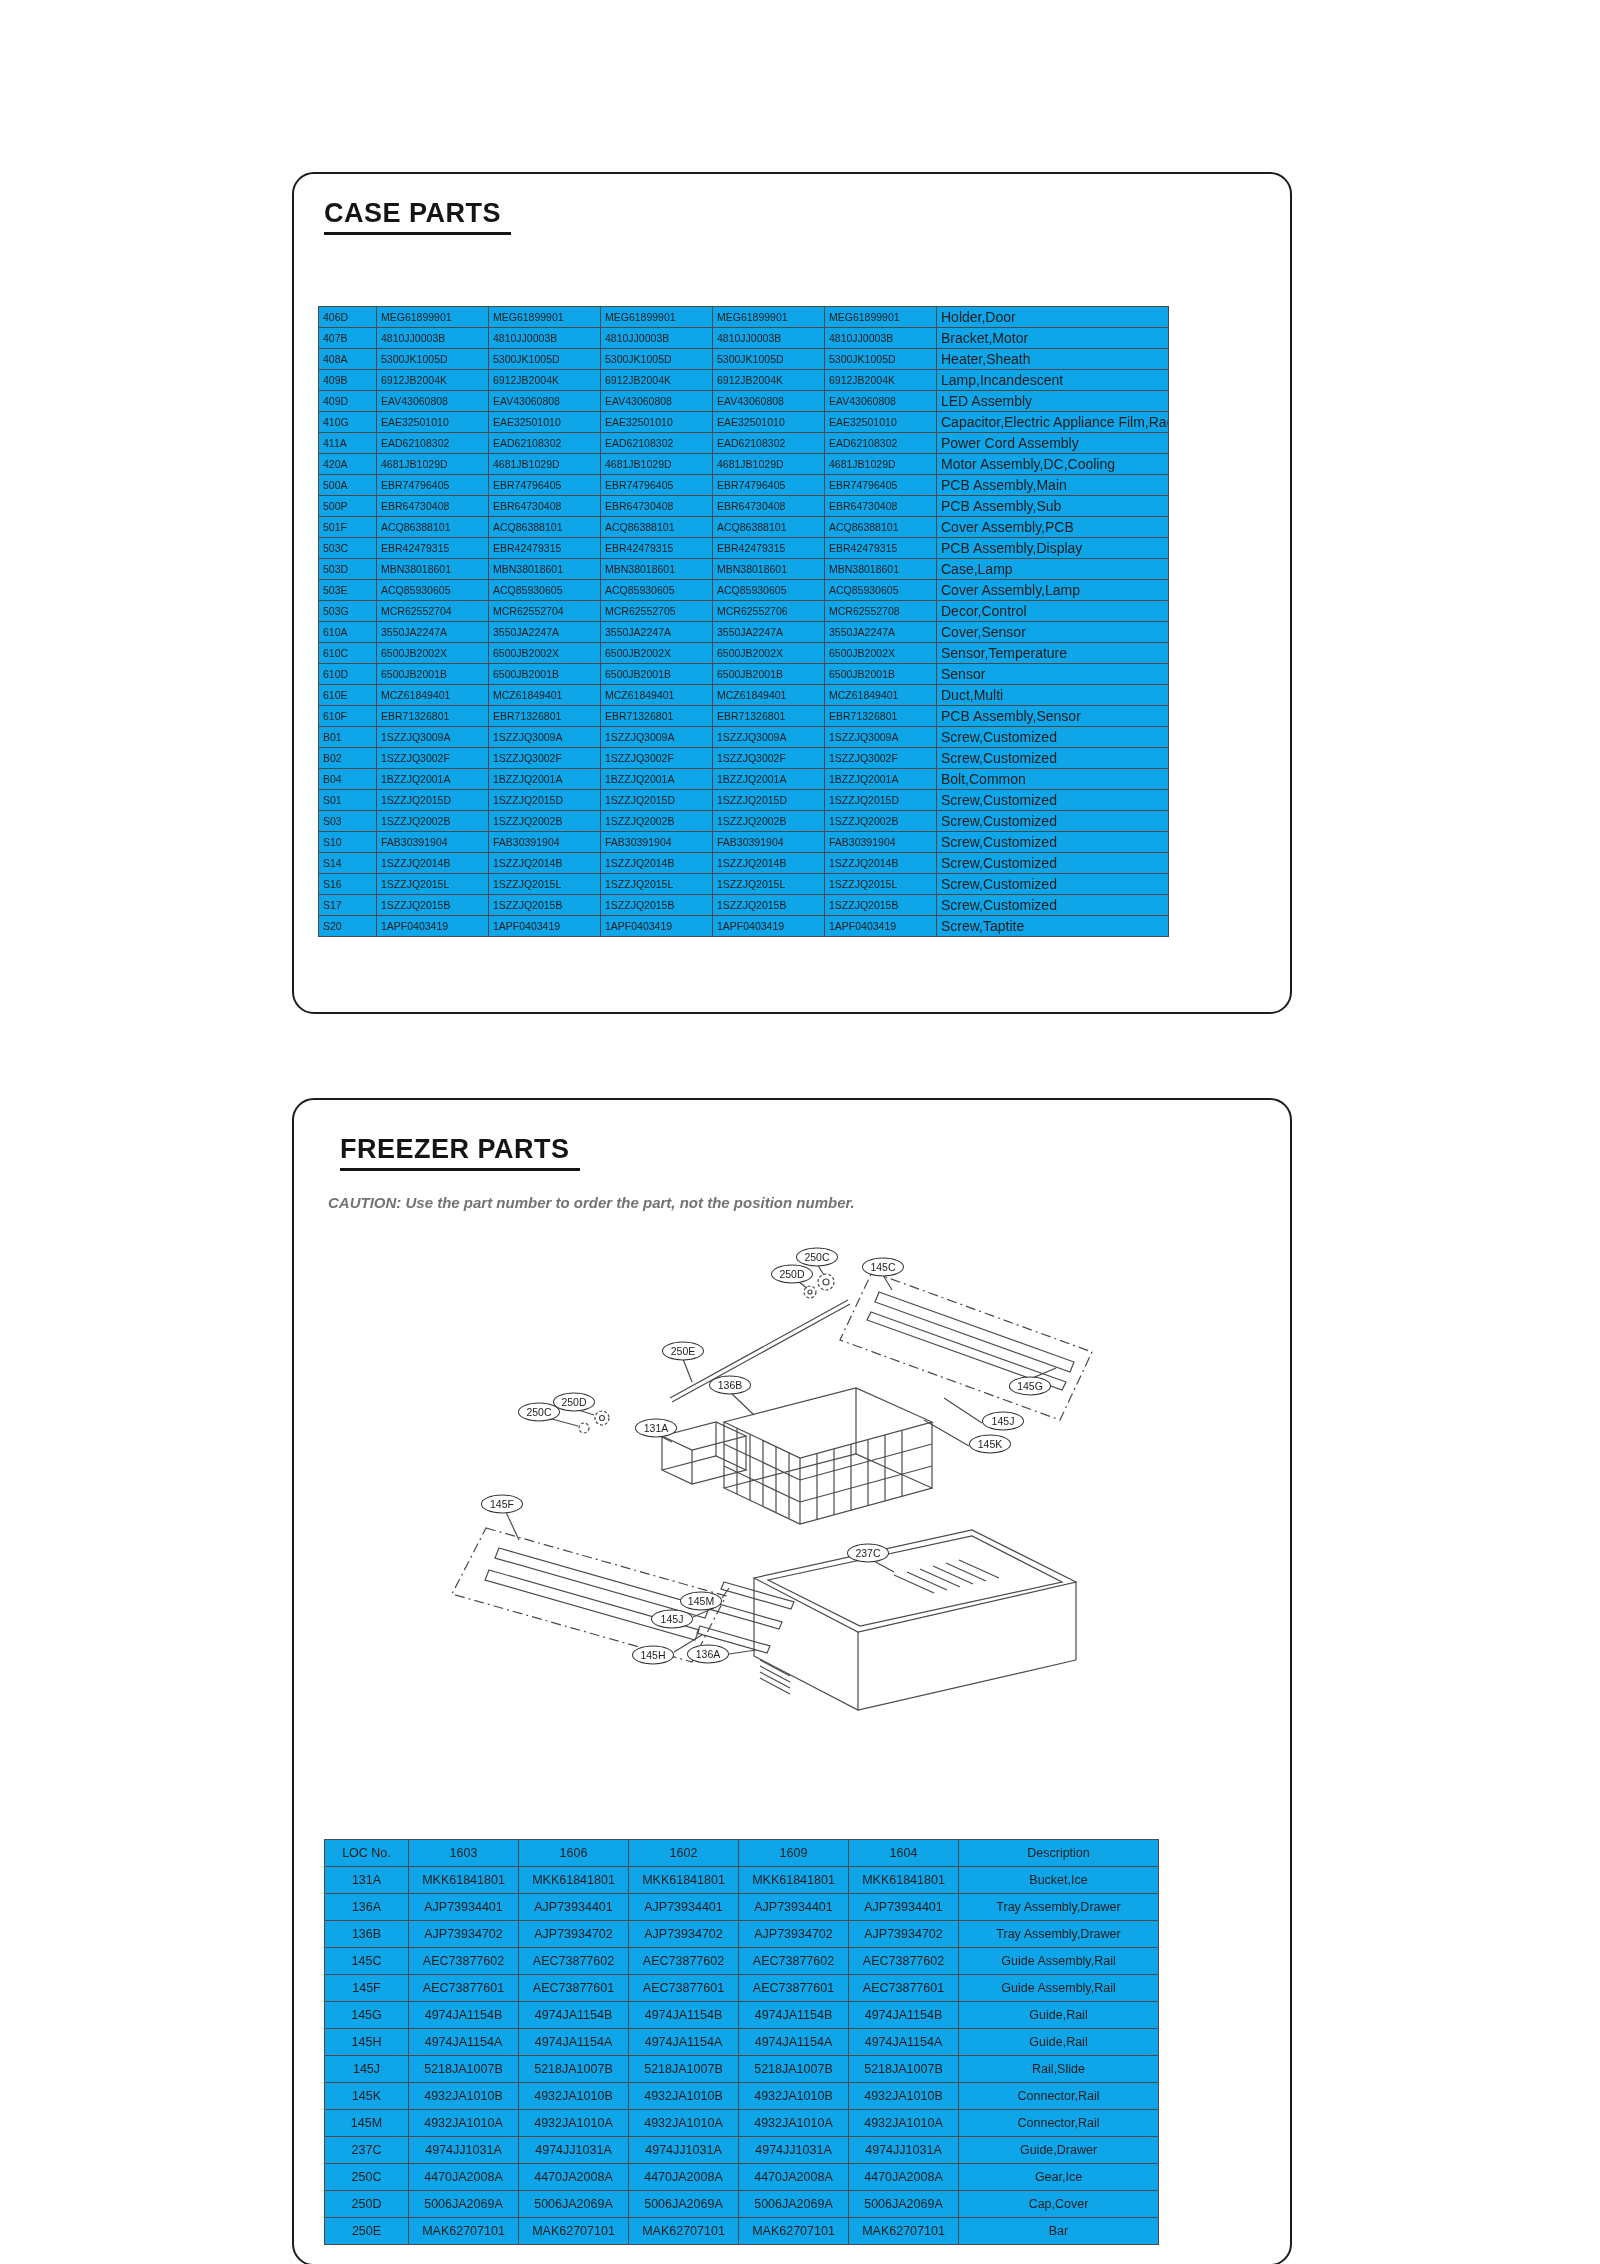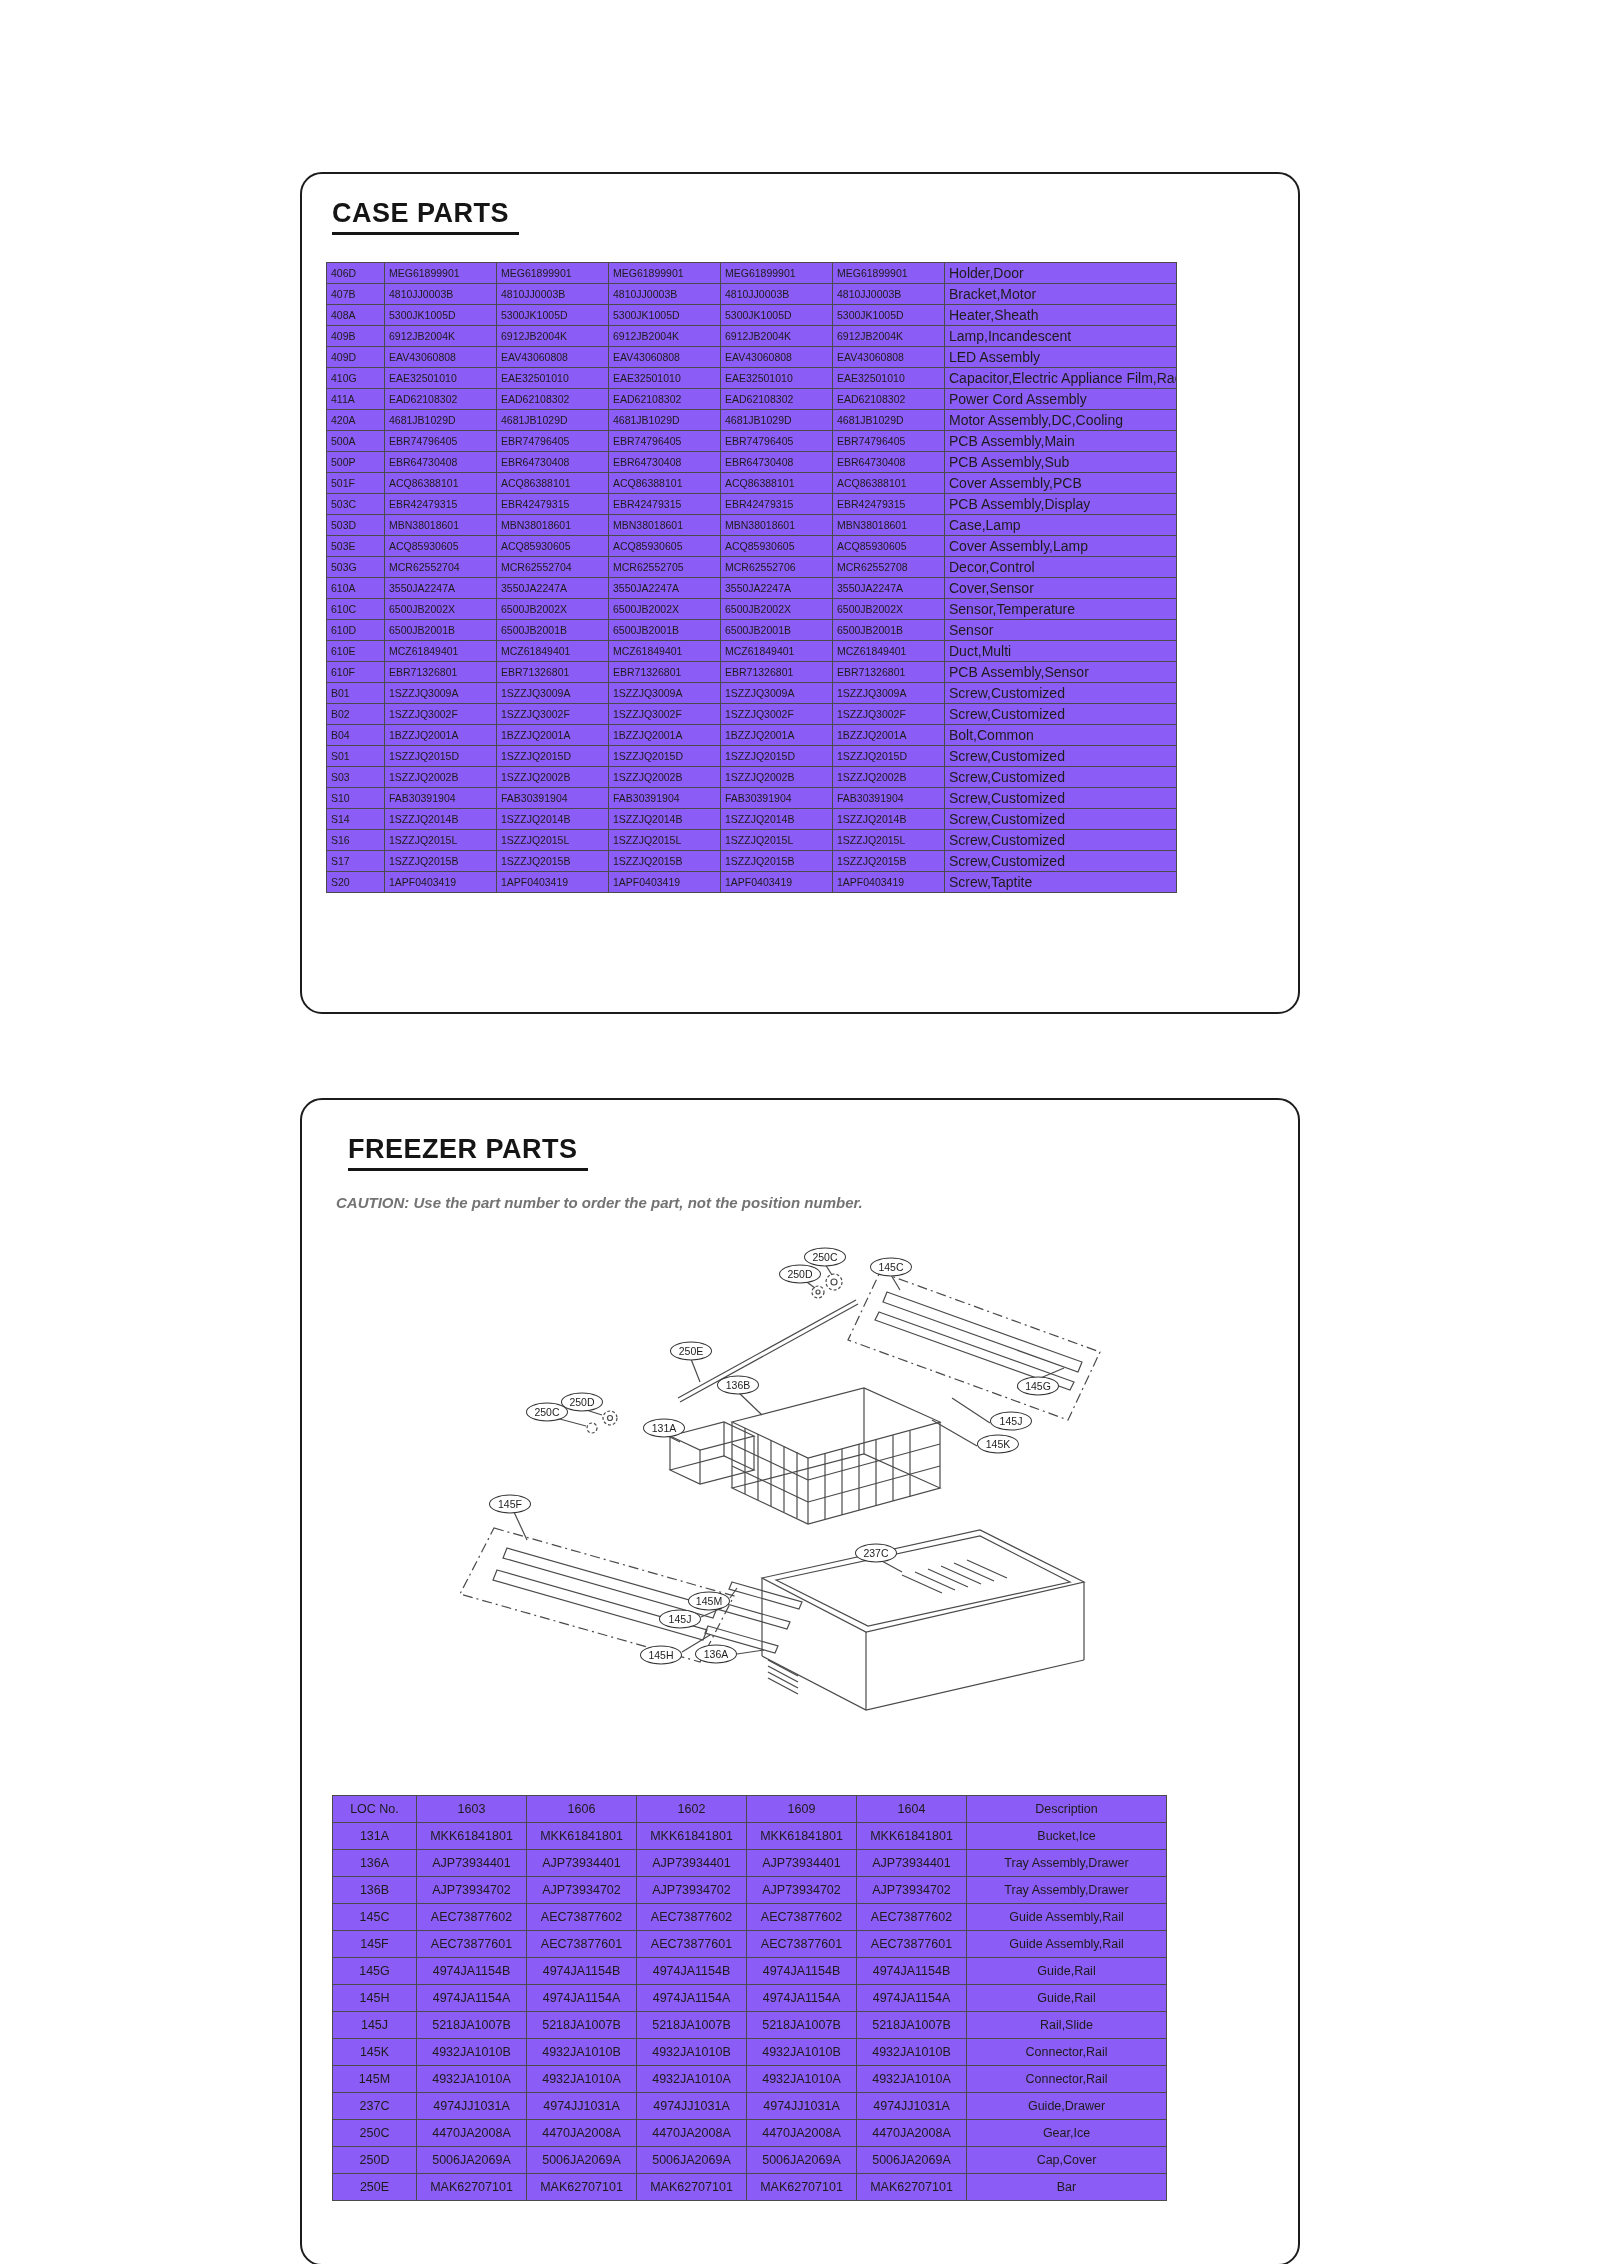--- a/index.html
+++ b/index.html
@@ -2,34 +2,34 @@
 <html><head>
 <meta charset="utf-8">
 <style>
   * { margin:0; padding:0; box-sizing:border-box; }
   html,body { background:#ffffff; }
   .page {
     position:relative; width:1600px; height:2264px; background:#ffffff;
     font-family:"Liberation Sans", sans-serif; color:#111; overflow:hidden;
   }
   .panel {
-    position:absolute; left:300px; width:1000px; background:#fff;
+    position:absolute; left:292px; width:1000px; background:#fff;
     border:2.5px solid #1c1c1c; border-radius:22px;
   }
   .panel-case { top:172px; height:842px; }
   .panel-freezer { top:1098px; height:1168px; }
 
   .section-title { position:absolute; font-size:27px; font-weight:bold; letter-spacing:0.5px; color:#151515; }
   .section-title .ul { display:inline-block; border-bottom:3px solid #151515; padding-bottom:3px; padding-right:10px; }
   .case-title { left:30px; top:24px; }
   .freezer-title { left:46px; top:34px; }
 
   .caution { position:absolute; left:34px; top:94px; font-size:15px; font-weight:bold; font-style:italic; color:#737373; }
 
-  table.parts-table { border-collapse:collapse; table-layout:fixed; background:#8b5cf6; }
+  table.parts-table { border-collapse:collapse; table-layout:fixed; background:#0ea5e9;margin-top:44px; }
   .case-table { position:absolute; left:24px; top:88px; width:850px; }
   .case-table td {
     border:1px solid #4a4a4a; font-size:10.5px; line-height:12px;
     padding:4px 4px; white-space:nowrap; overflow:hidden; color:#1d1d1d;
   }
   .case-table td.desc { font-size:14px; }
 
   .freezer-table { position:absolute; left:30px; top:695px; width:834px; }
   .freezer-table th, .freezer-table td {
     border:1px solid #4a4a4a; font-size:12.5px; line-height:14px;

